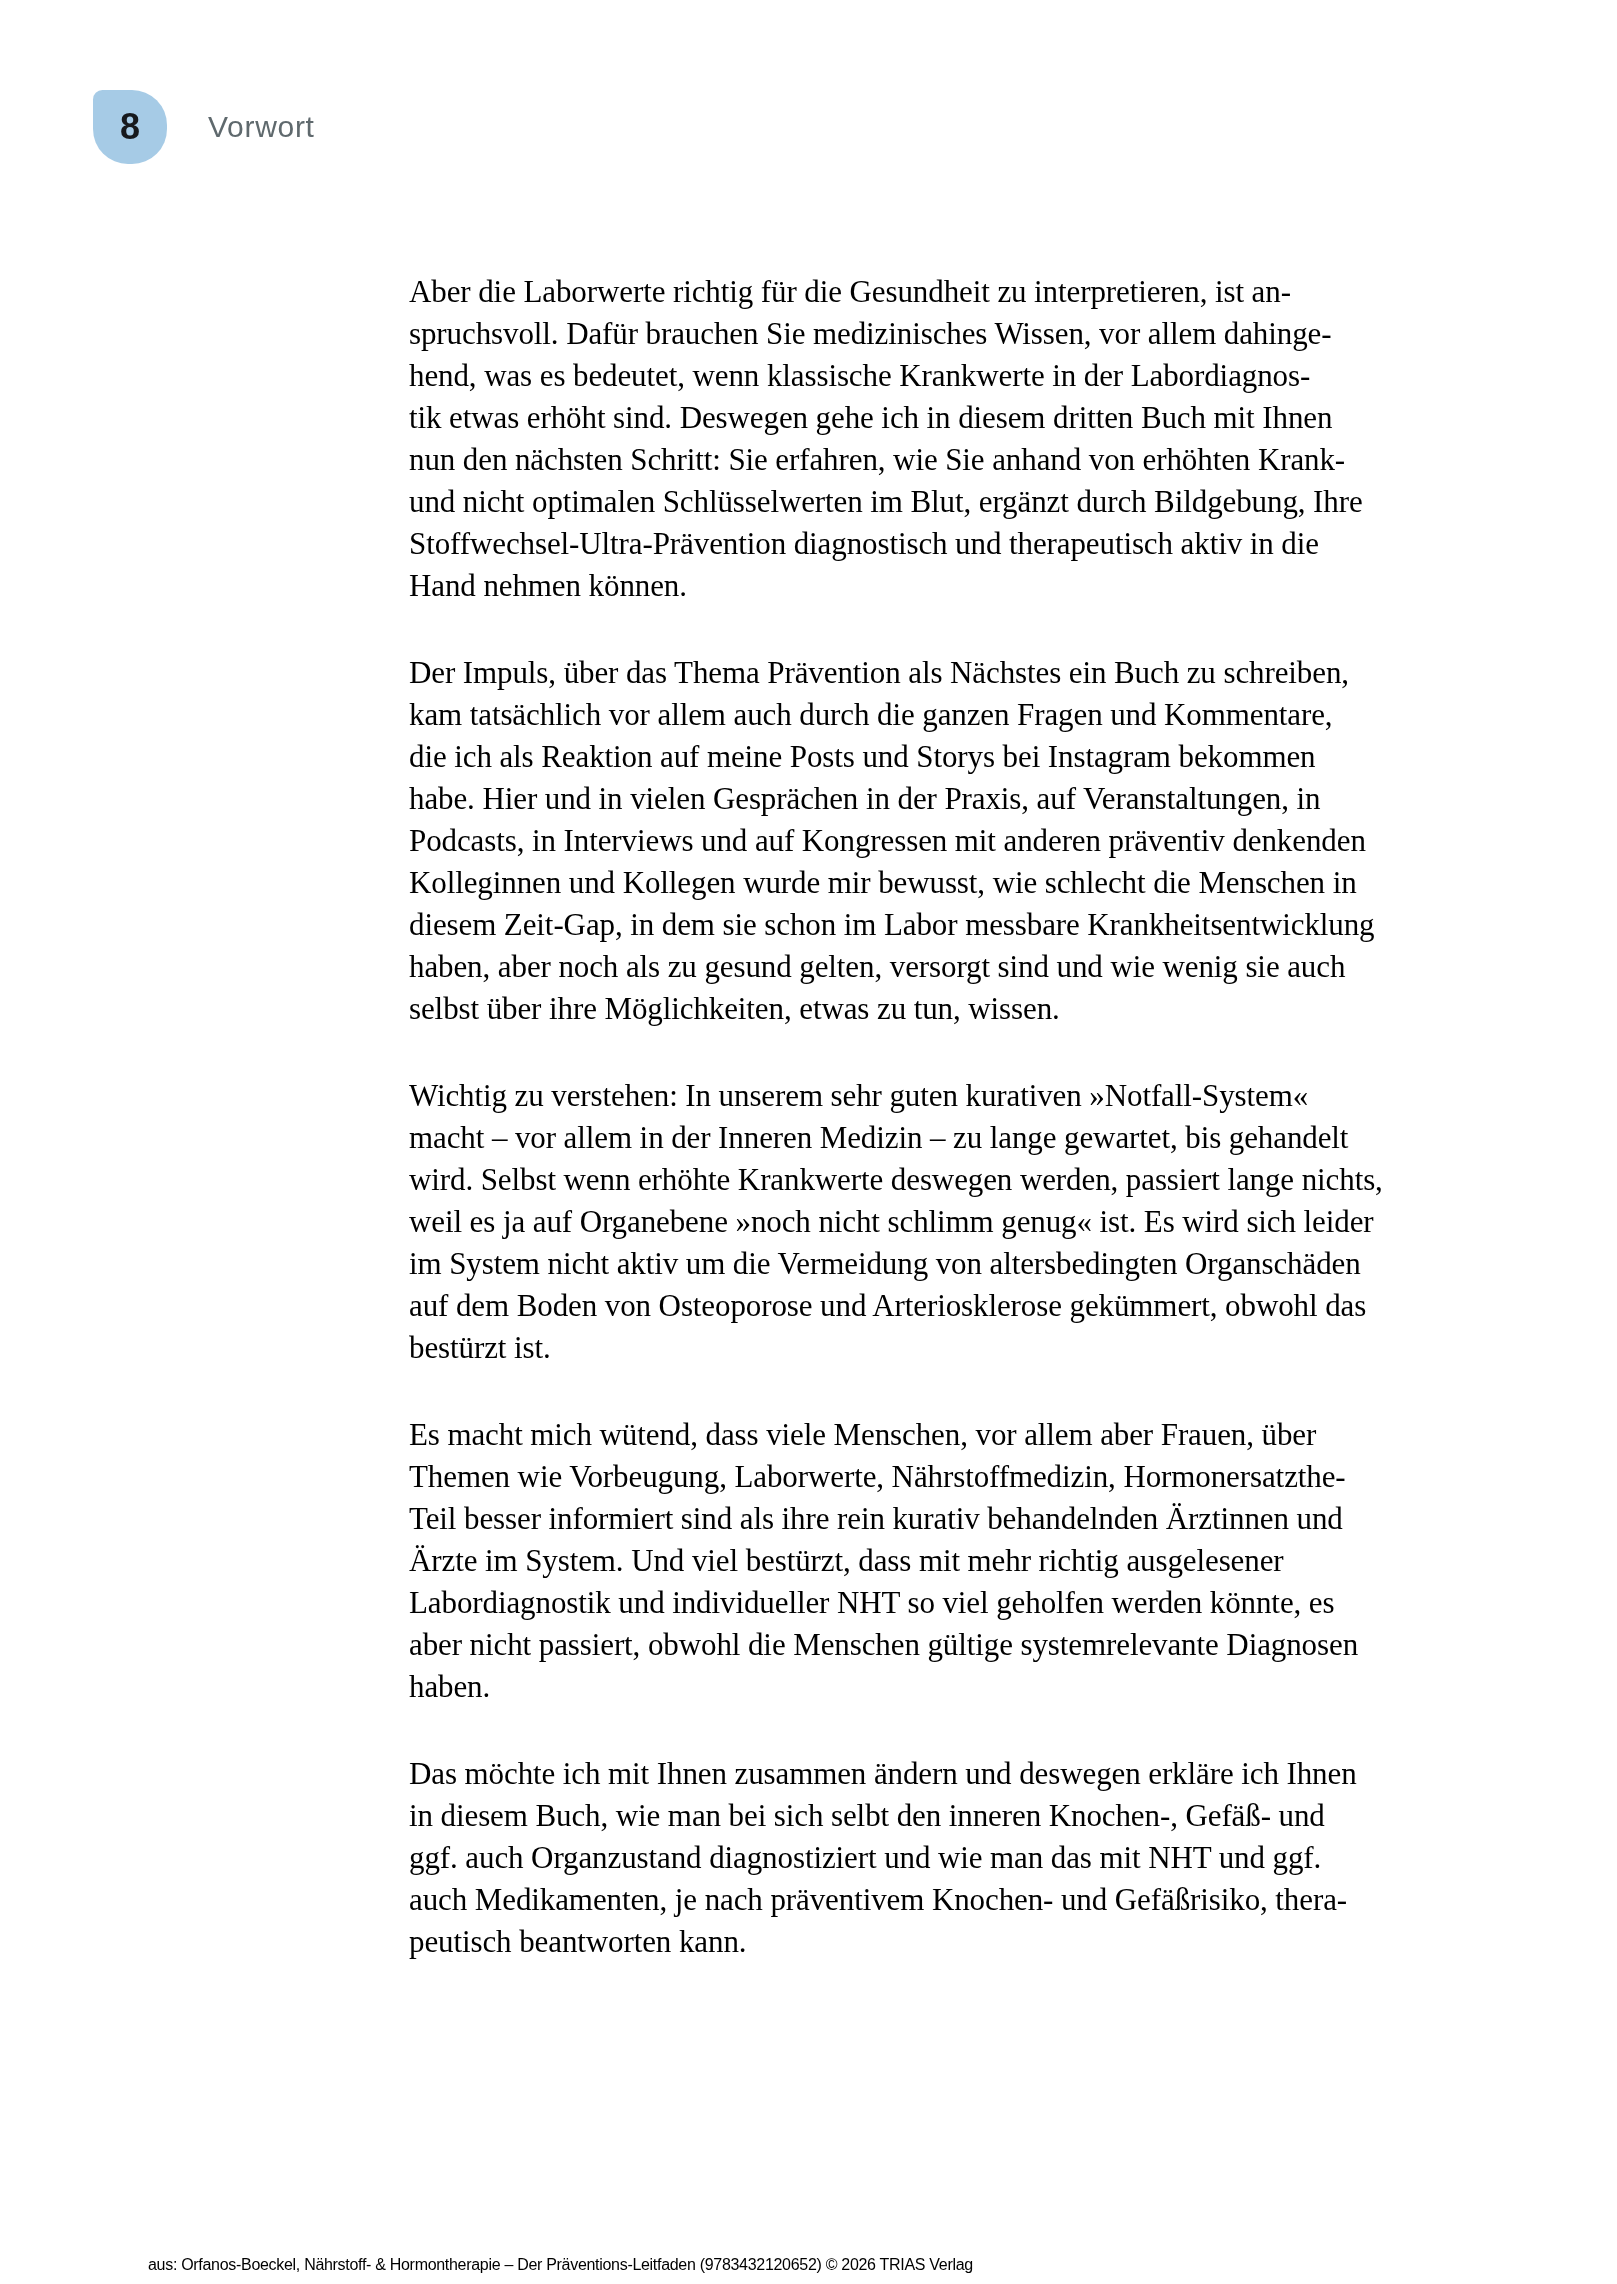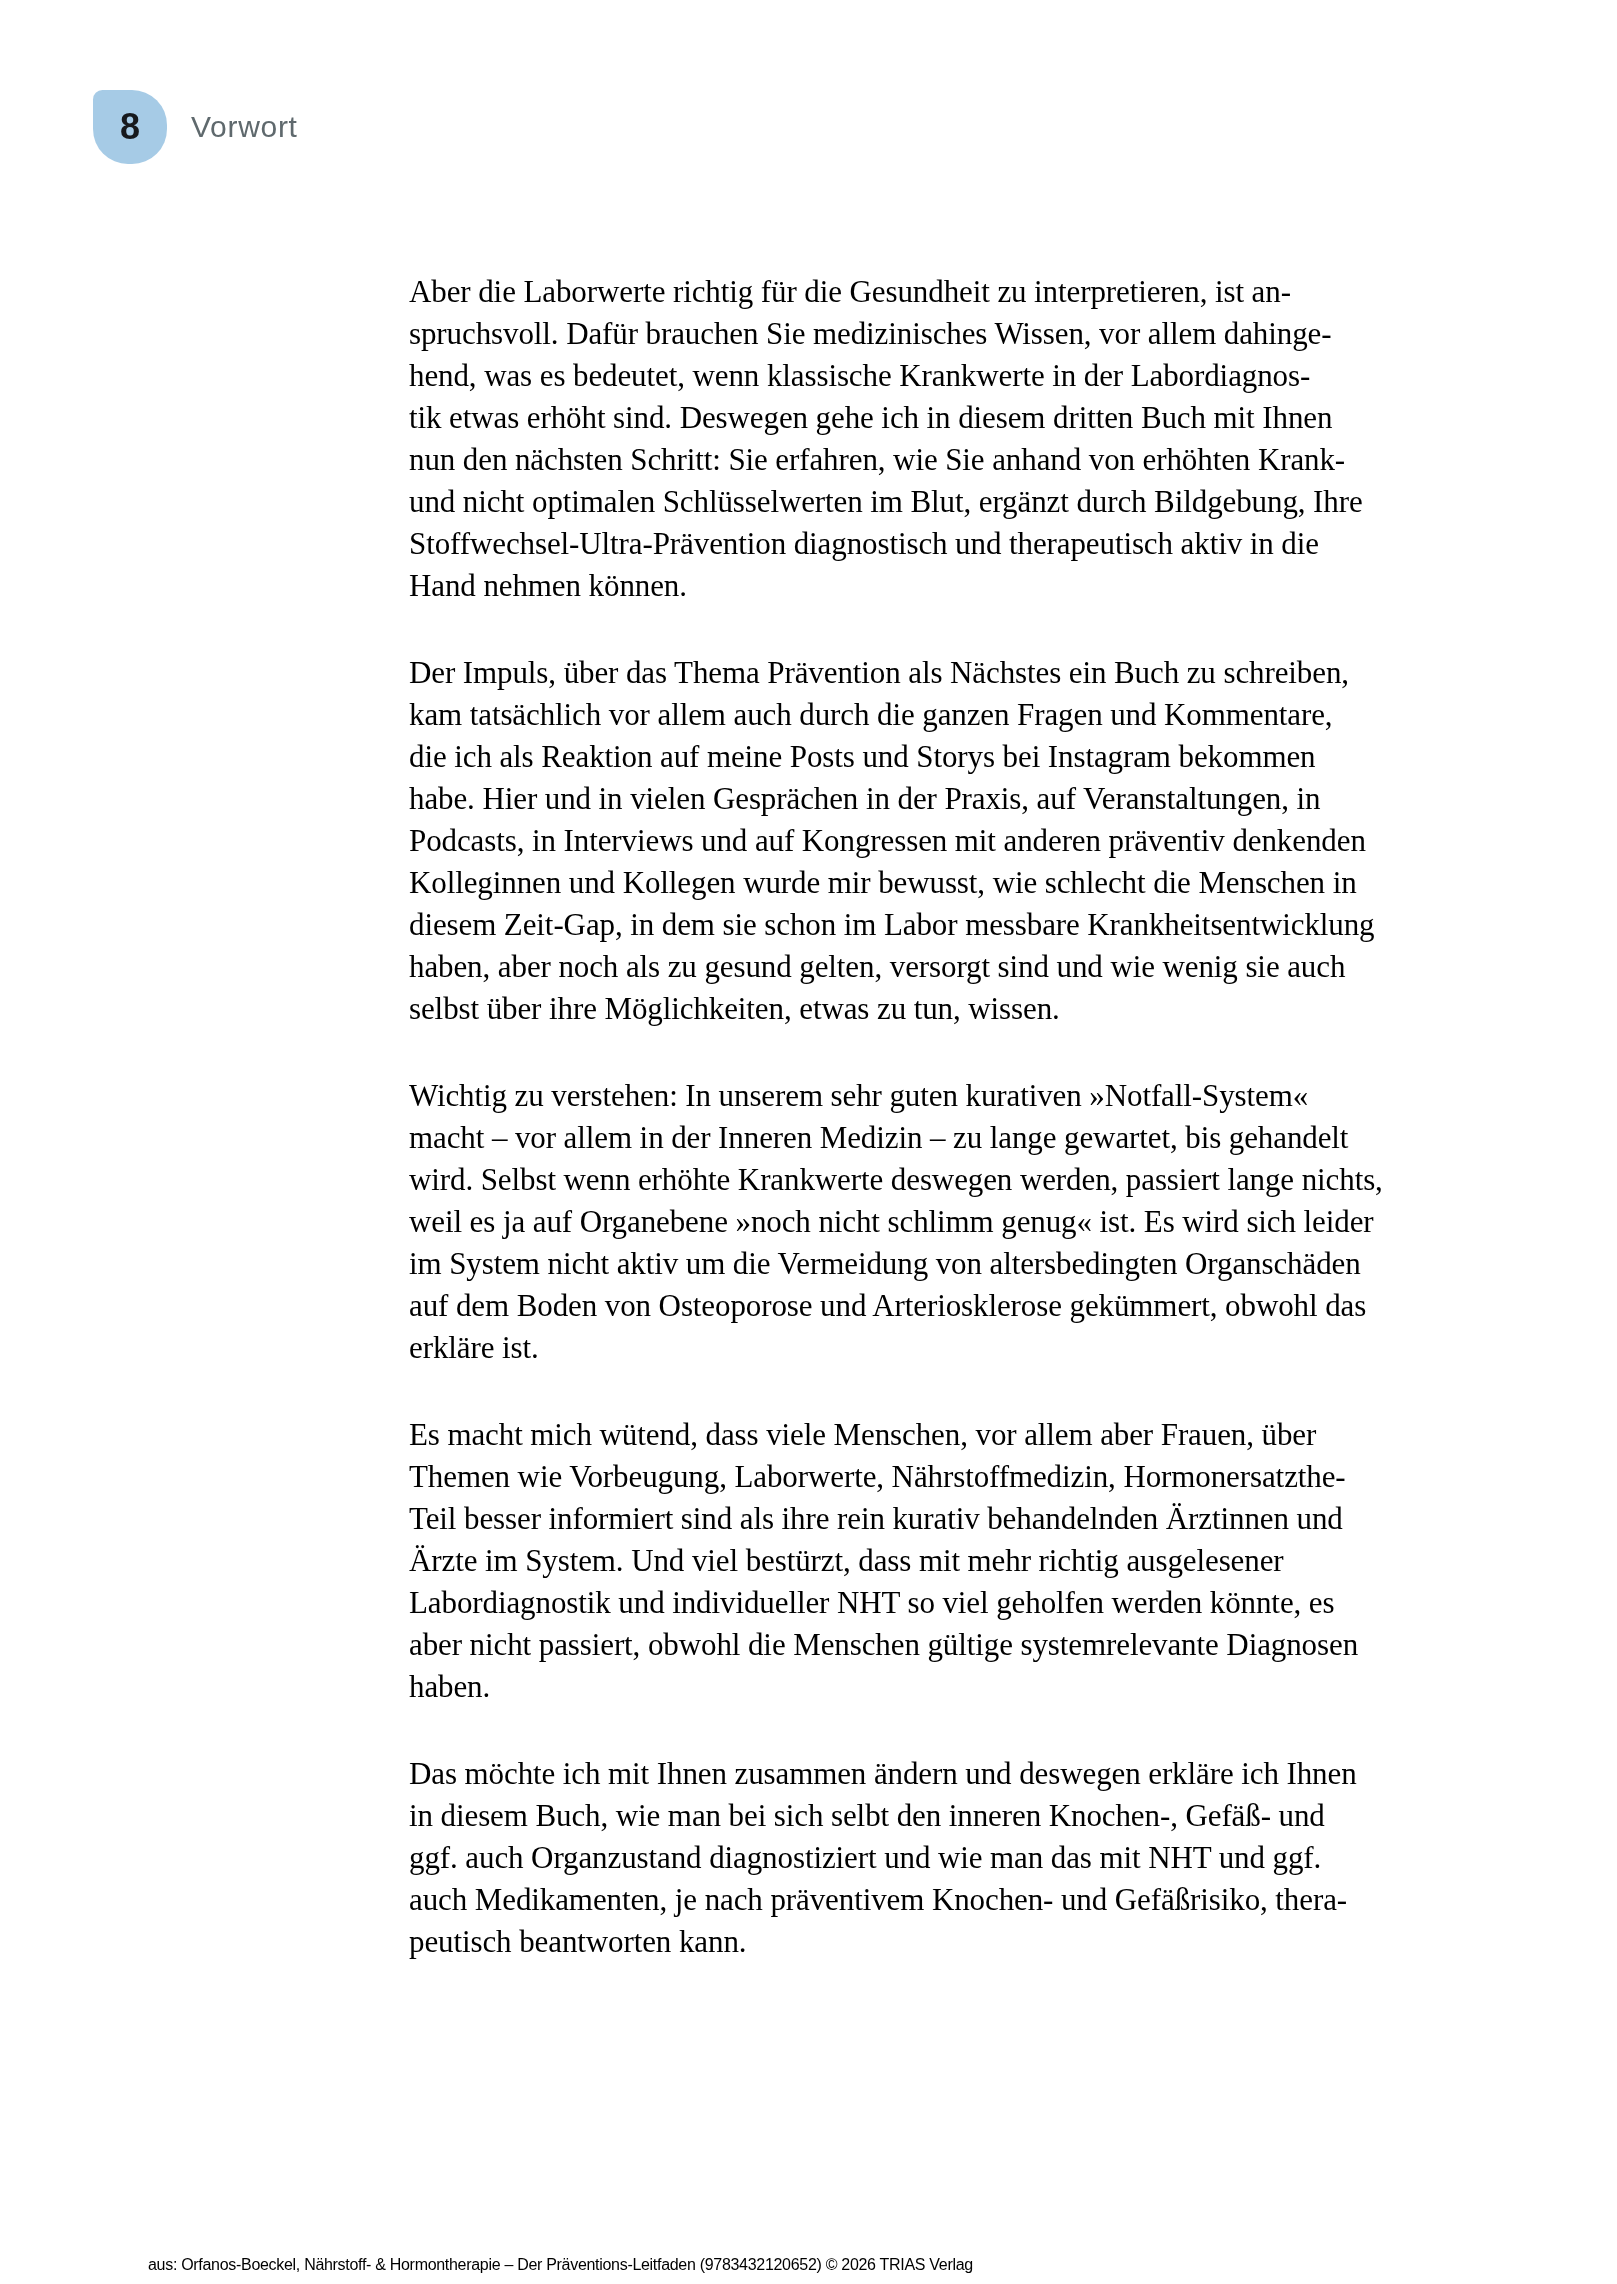--- a/index.html
+++ b/index.html
@@ -27,21 +27,21 @@
   }
   .badge-number {
     font-family: "Liberation Sans", sans-serif;
     font-size: 36px;
     font-weight: bold;
     color: var(--badge-number, #16191d);
     line-height: 1;
   }
   .section-title {
     position: absolute;
-    left: 191px;
+    left: 208px;
     top: 109px;
     font-family: "Liberation Sans", sans-serif;
     font-size: 30px;
     line-height: 35px;
     letter-spacing: 0.7px;
     color: var(--section-title, #5f696d);
     white-space: nowrap;
   }
 
   
@@ -106,21 +106,21 @@
       <div class="line">haben, aber noch als zu gesund gelten, versorgt sind und wie wenig sie auch</div>
       <div class="line">selbst über ihre Möglichkeiten, etwas zu tun, wissen.</div>
     </div>
   <div class="paragraph">
       <div class="line">Wichtig zu verstehen: In unserem sehr guten kurativen »Notfall-System«</div>
       <div class="line">macht – vor allem in der Inneren Medizin – zu lange gewartet, bis gehandelt</div>
       <div class="line">wird. Selbst wenn erhöhte Krankwerte deswegen werden, passiert lange nichts,</div>
       <div class="line">weil es ja auf Organebene »noch nicht schlimm genug« ist. Es wird sich leider</div>
       <div class="line">im System nicht aktiv um die Vermeidung von altersbedingten Organschäden</div>
       <div class="line">auf dem Boden von Osteoporose und Arteriosklerose gekümmert, obwohl das</div>
-      <div class="line">erkläre ist.</div>
+      <div class="line">bestürzt ist.</div>
     </div>
   <div class="paragraph">
       <div class="line">Es macht mich wütend, dass viele Menschen, vor allem aber Frauen, über</div>
       <div class="line">Themen wie Vorbeugung, Laborwerte, Nährstoffmedizin, Hormonersatzthe-</div>
       <div class="line">Teil besser informiert sind als ihre rein kurativ behandelnden Ärztinnen und</div>
       <div class="line">Ärzte im System. Und viel bestürzt, dass mit mehr richtig ausgelesener</div>
       <div class="line">Labordiagnostik und individueller NHT so viel geholfen werden könnte, es</div>
       <div class="line">aber nicht passiert, obwohl die Menschen gültige systemrelevante Diagnosen</div>
       <div class="line">haben.</div>
     </div>

